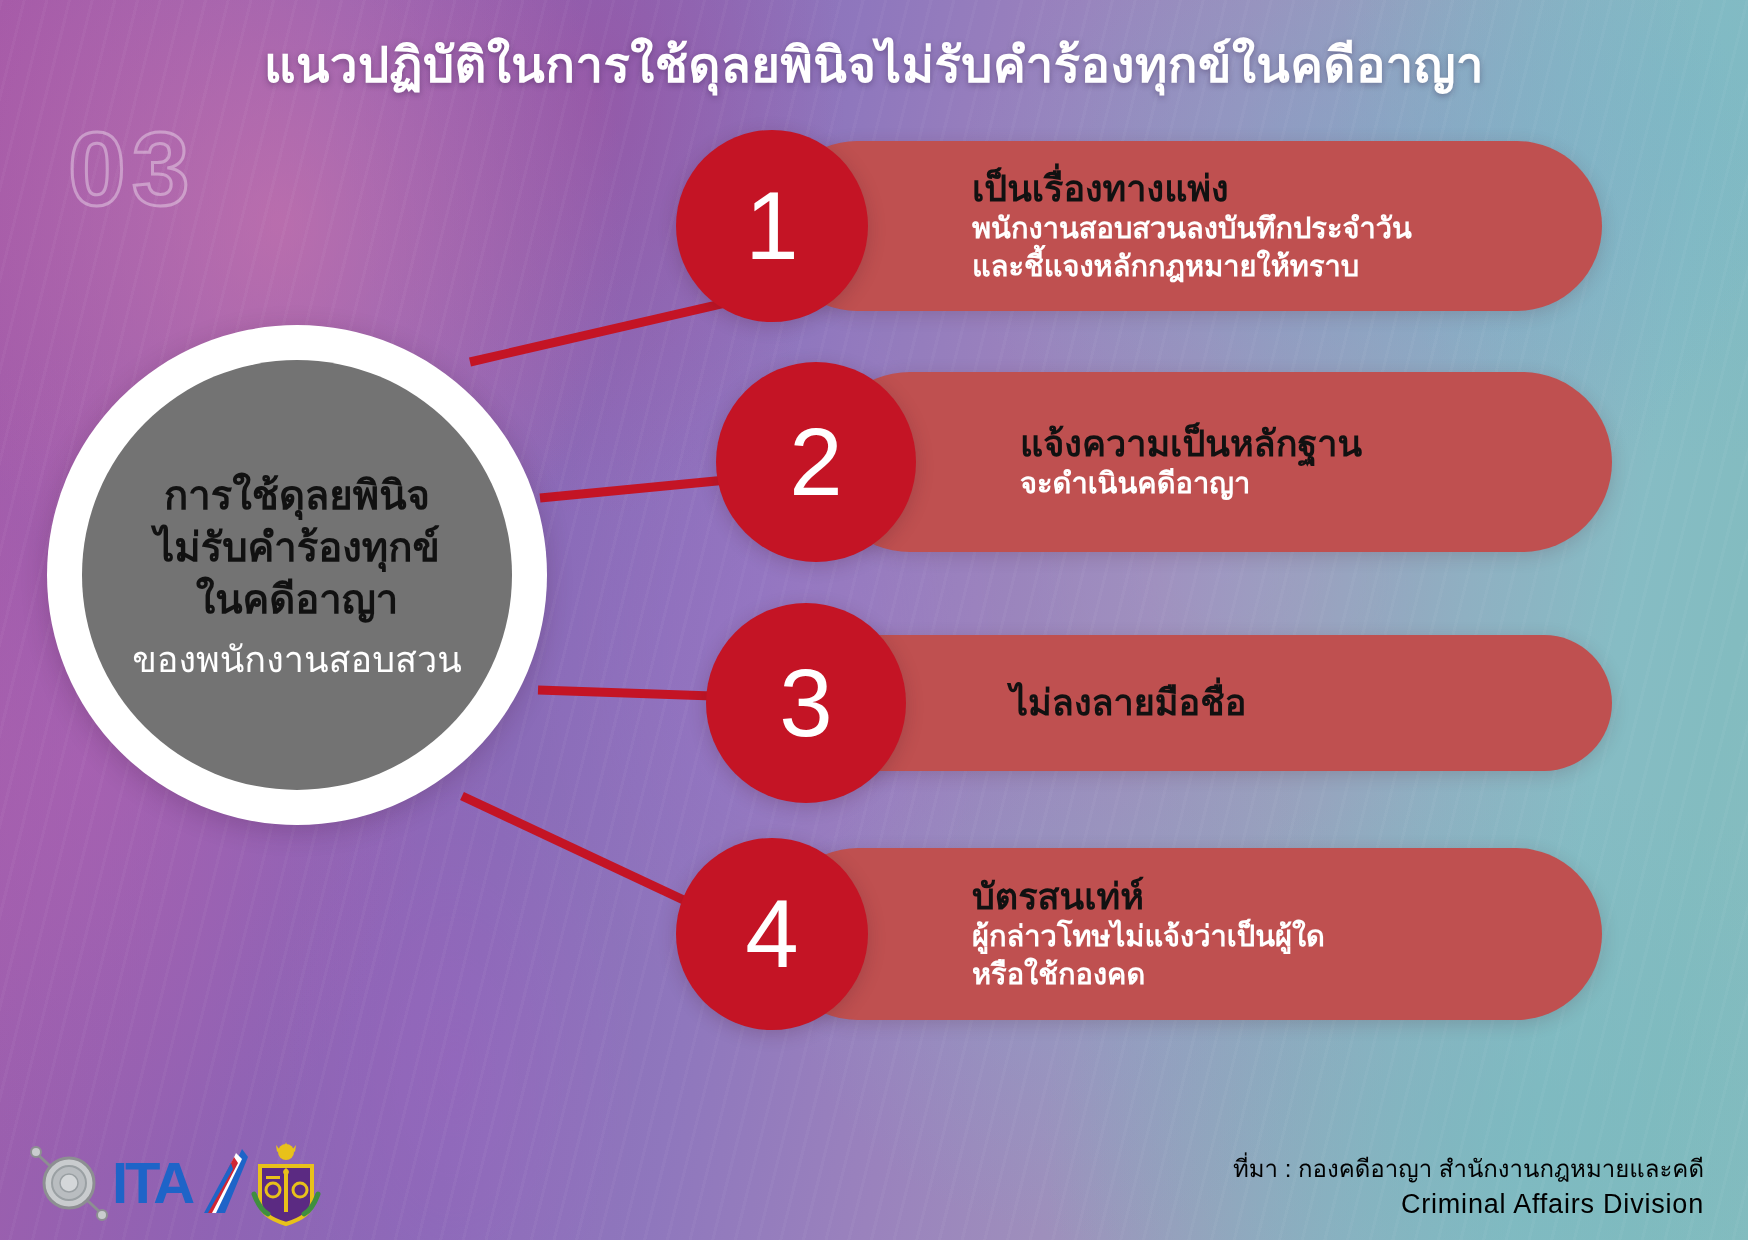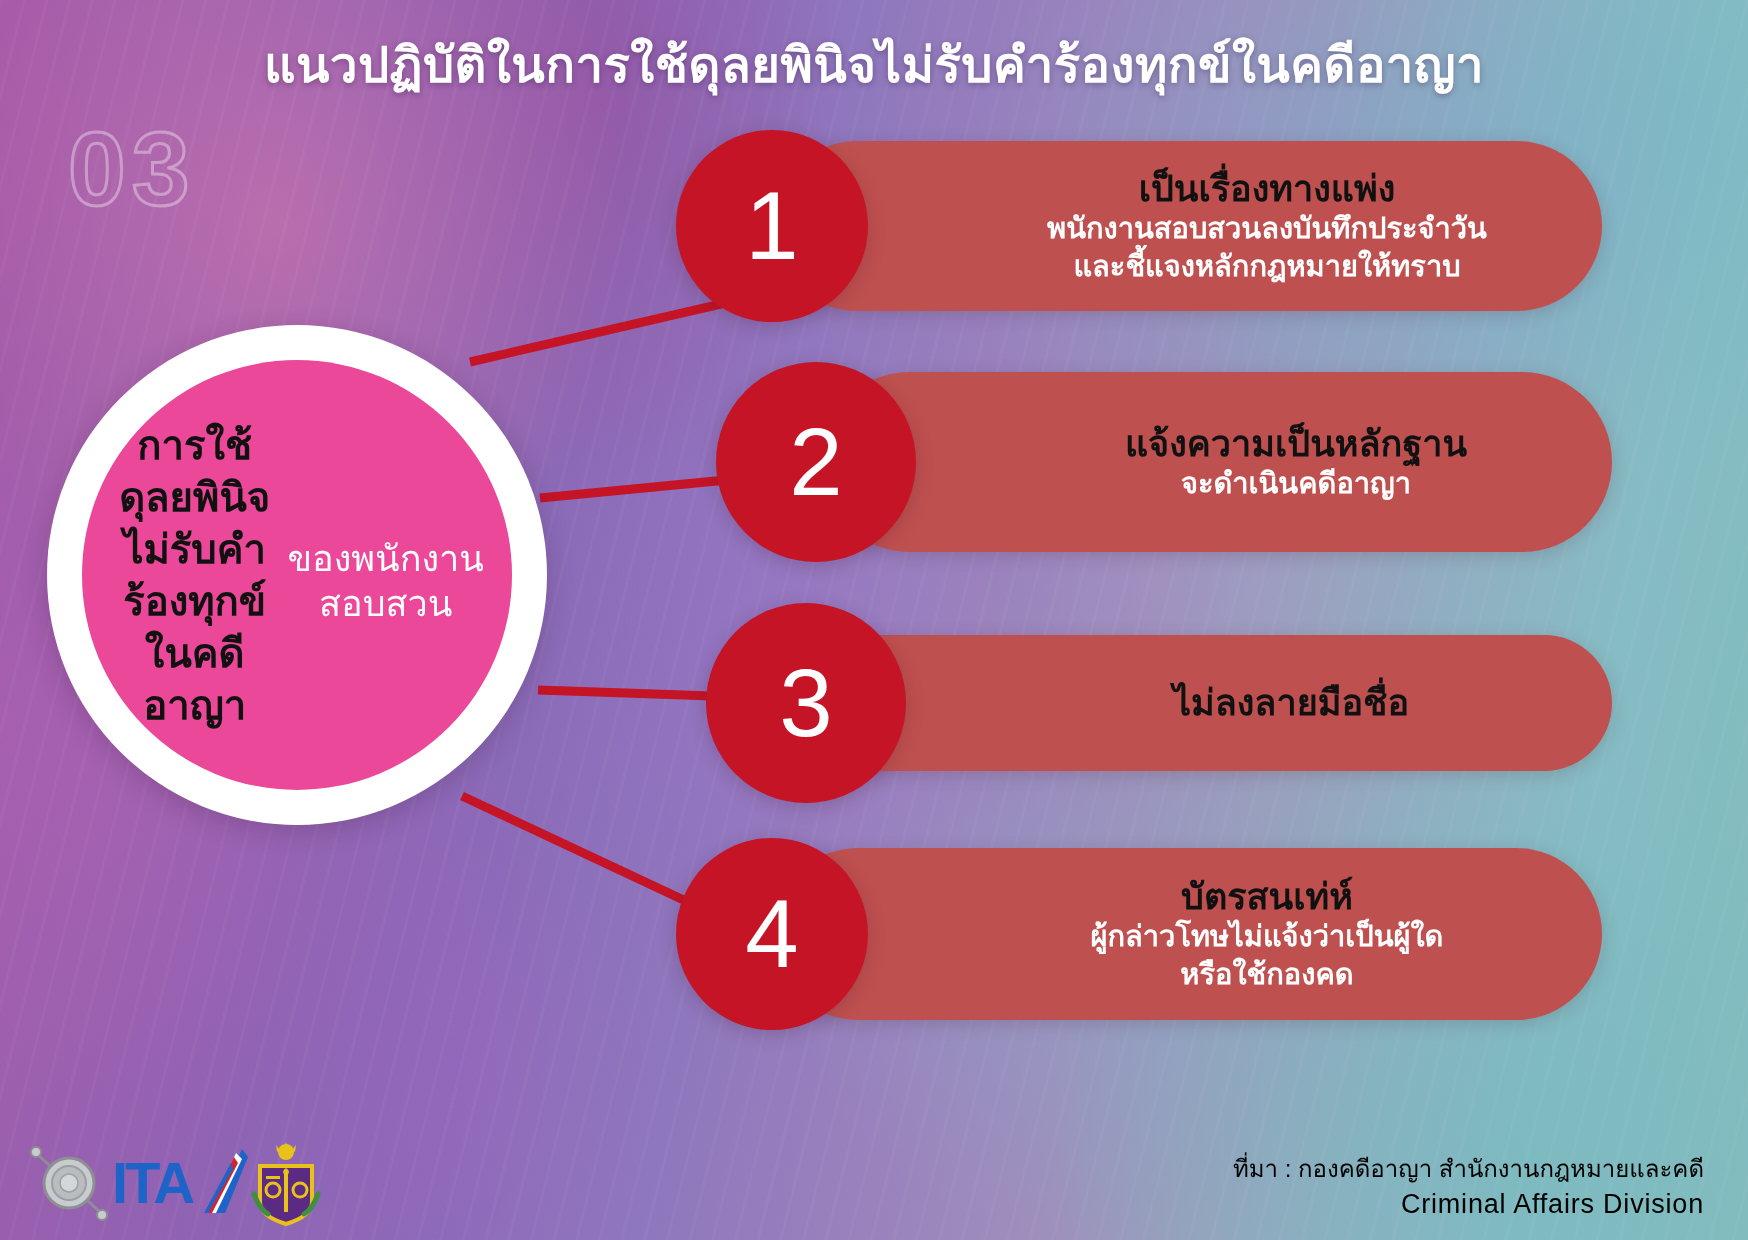--- a/index.html
+++ b/index.html
@@ -71,38 +71,38 @@
   
   #hub {
     position:absolute; left:47px; top:325px;
     width:500px; height:500px; border-radius:50%;
     background:#ffffff; z-index:5;
     display:flex; align-items:center; justify-content:center;
     box-shadow:0 6px 26px rgba(60,20,50,.22);
   }
   #hub-inner {
     width:430px; height:430px; border-radius:50%;
-    background:#ec4899;
-    display:flex; flex-direction:row; align-items:center; justify-content:center;
+    background:#737373;
+    display:flex; flex-direction:column; align-items:center; justify-content:center;
     padding:0 24px;
   }
   #hub-title { color:#111111; font-size:40px; font-weight:bold; line-height:1.30; text-align:center; }
   #hub-sub   { color:#ffffff; font-size:36px; line-height:1.25; text-align:center; margin-top:12px; }
 
   
   .row { position:absolute; z-index:5; display:flex; align-items:center; }
   .row-1 { left:676px; top:130px;  }
   .row-2 { left:716px; top:362px;  }
   .row-3 { left:706px; top:603px;  }
   .row-4 { left:676px; top:838px;  }
 
   .pill {
     background:#bf5050;
     border-radius:90px;
-    display:flex; flex-direction:column; align-items:center; justify-content:center;
+    display:flex; flex-direction:column; align-items:flex-start; justify-content:center;
     padding:14px 40px;
     text-align:center;
     box-shadow:0 4px 18px rgba(70,25,40,.18);
   }
   .pill-1 { width:830px; height:170px; margin-left:-96px; padding-left:200px; }
   .pill-2 { width:792px; height:180px; margin-left:-96px; padding-left:200px; }
   .pill-3 { width:802px; height:136px; margin-left:-96px; padding-left:200px; }
   .pill-4 { width:830px; height:172px; margin-left:-96px; padding-left:200px; }
 
   .pill-title { color:#111111; font-size:36px; font-weight:bold; line-height:1.2; }

